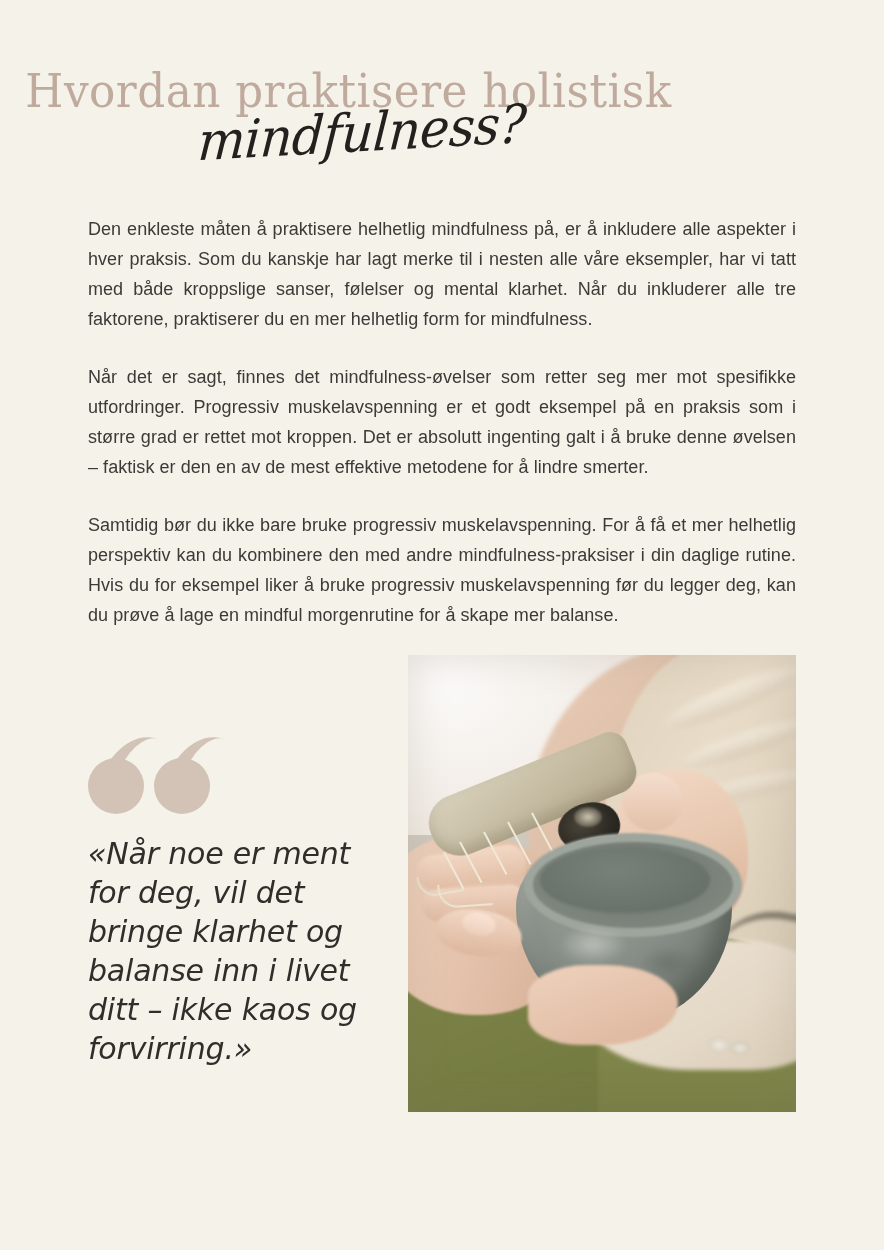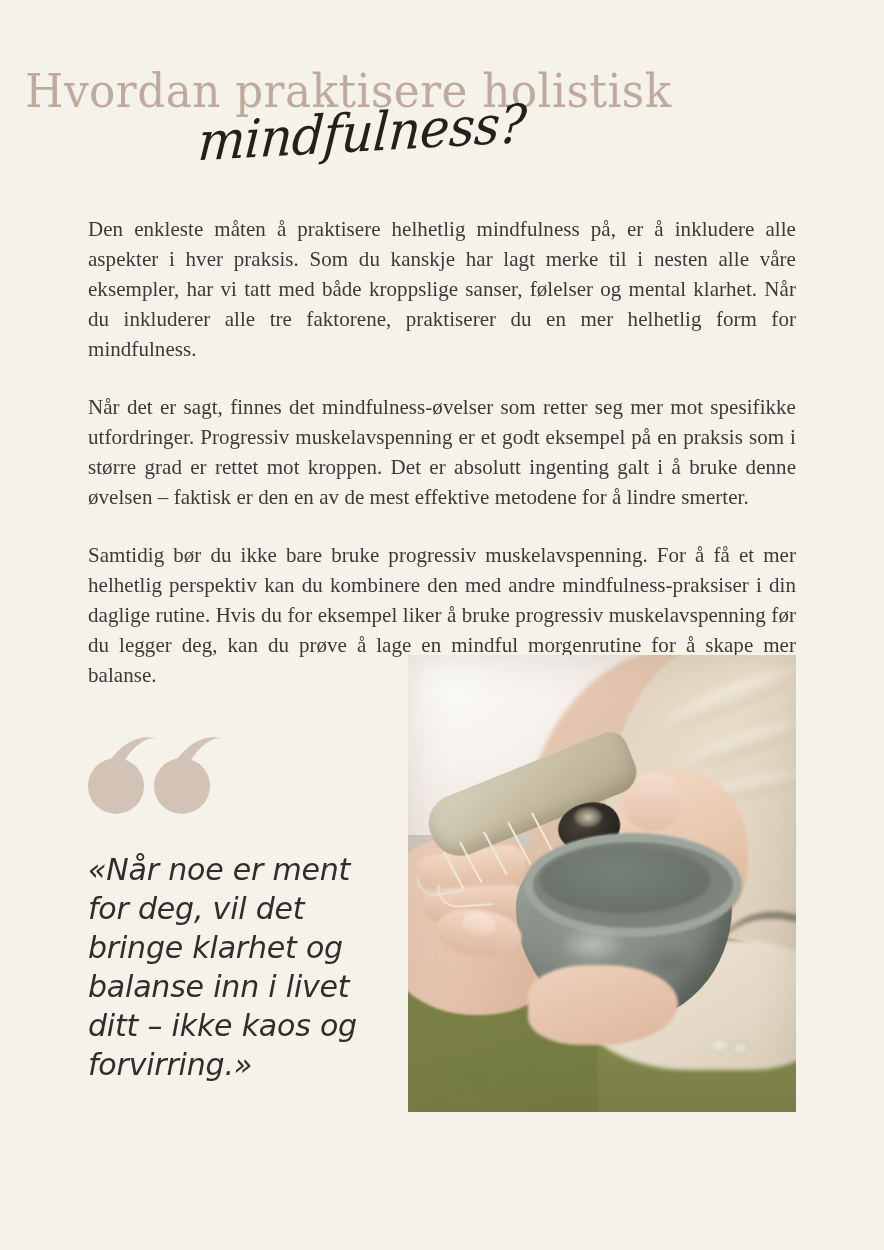--- a/index.html
+++ b/index.html
@@ -64,22 +64,22 @@
   }
 
   
   .body-col {
     position: absolute;
     left: 88px;
     top: 214px;
     width: 708px;
   }
   .para {
-    font-family: Liberation Serif, serif;
-    font-size: 21px;
+    font-family: Liberation Sans, sans-serif;
+    font-size: 18px;
     line-height: 30px;
     color: #3b3a36;
     text-align: justify;
     text-justify: inter-word;
     margin: 0 0 28px 0;
     letter-spacing: 0.05px;
   }
   .para:last-child { margin-bottom: 10px; }
 
   
@@ -117,21 +117,21 @@
     top: 0;
     width: 42px;
     height: 56px;
     border-left: 13px solid #d3c3b6;
     border-top-left-radius: 40px 52px;
     border-top: 0;
     transform: rotate(20deg);
     transform-origin: bottom left;
   }
   .quote-text {
-    margin-top: 36px;
+    margin-top: 20px;
     font-family: "DejaVu Sans", "Liberation Sans", sans-serif;
     font-style: italic;
     font-weight: 300;
     font-size: 30px;
     line-height: 39px;
     color: #2f2e2b;
     letter-spacing: -0.2px;
   }
 
   

